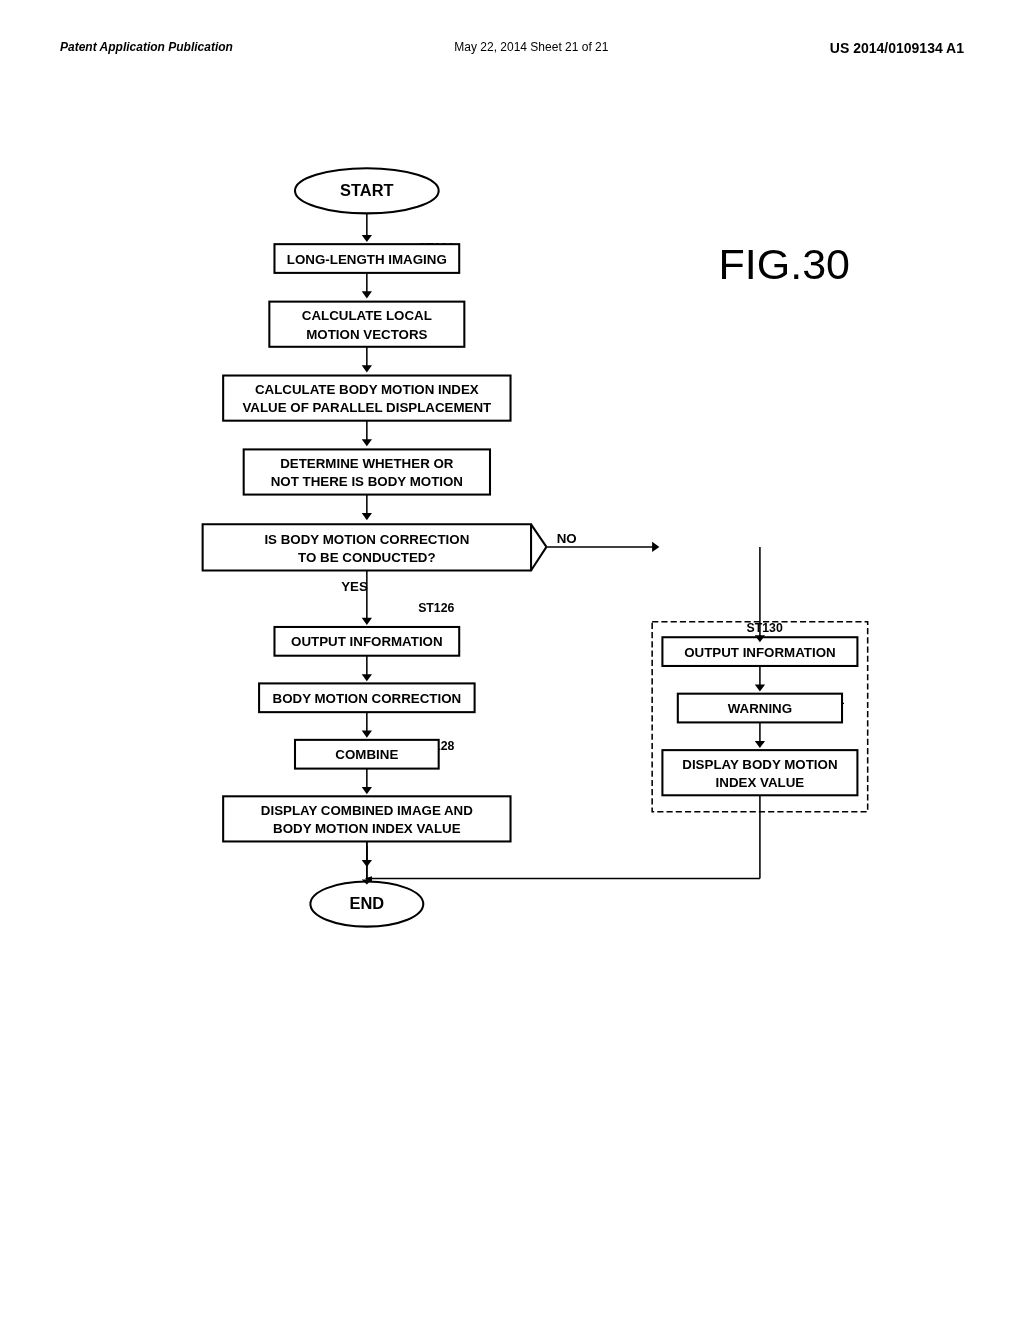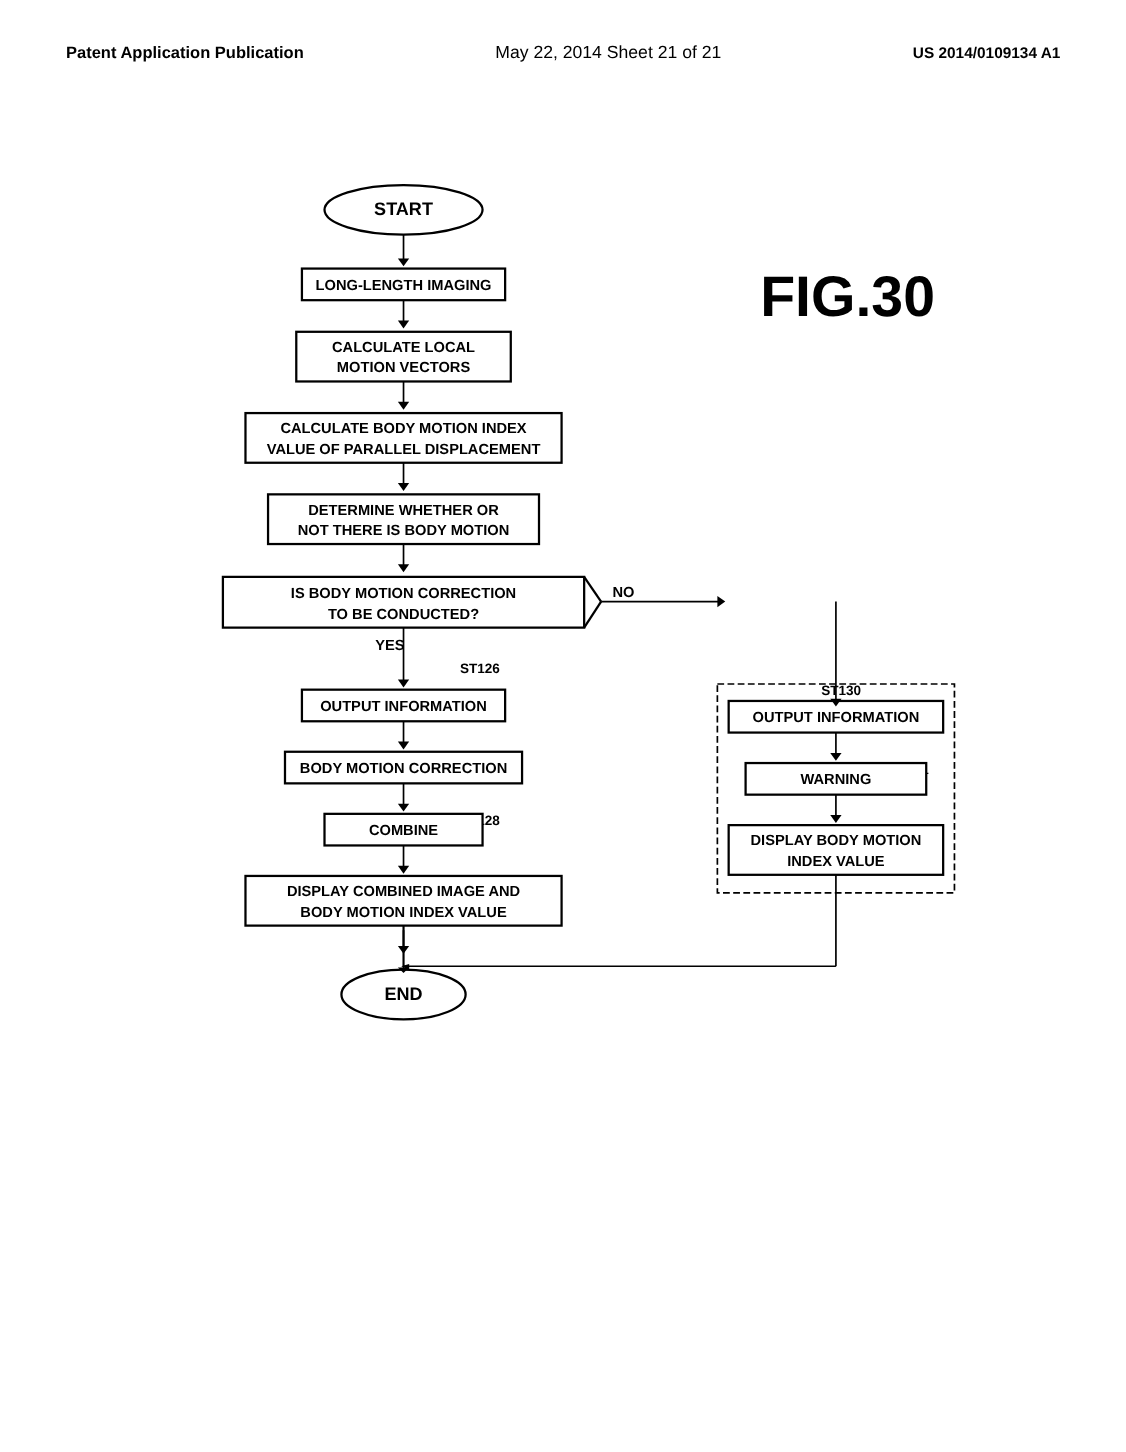--- a/index.html
+++ b/index.html
@@ -13,42 +13,43 @@
     }
     .page-header {
       display: flex;
       justify-content: space-between;
       align-items: flex-start;
       padding: 40px 60px 0 60px;
       font-size: 14px;
     }
     .header-left {
       font-weight: bold;
-      font-size: 15px;
+      font-size: 12px;
+      font-style: italic;
     }
     .header-center {
-      font-size: 16px;
+      font-size: 12px;
       text-align: left;
     }
     .header-right {
       font-size: 14px;
       font-weight: bold;
     }
     .diagram-container {
       position: absolute;
       top: 160px;
       left: 100px;
       width: 780px;
     }
     .fig-label {
       position: absolute;
       top: 80px;
       right: 30px;
-      font-size: 52px;
-      font-weight: bold;
+      font-size: 43px;
+      font-weight: normal;
     }
     
     .flowchart {
       width: 100%;
     }
     svg text {
       font-family: Arial, sans-serif;
     }
   </style>
 </head>

